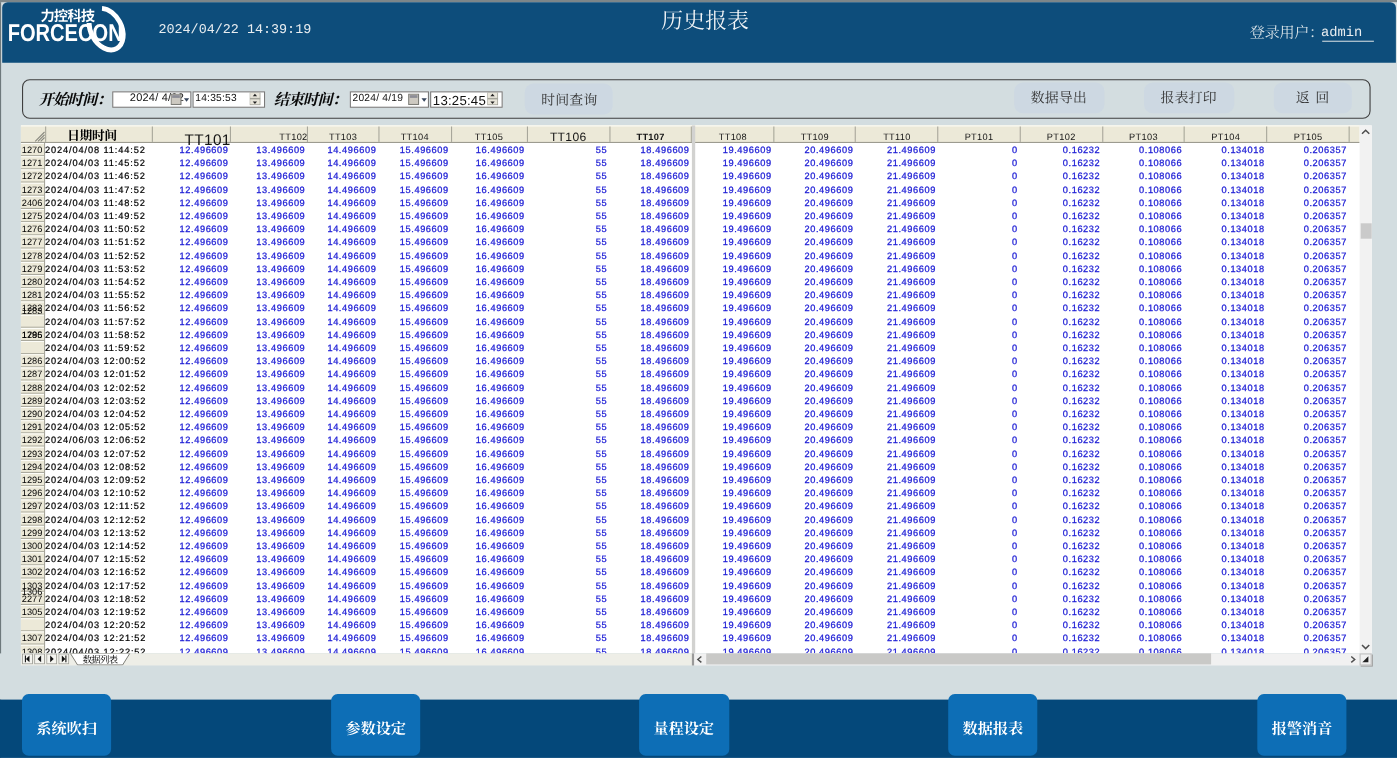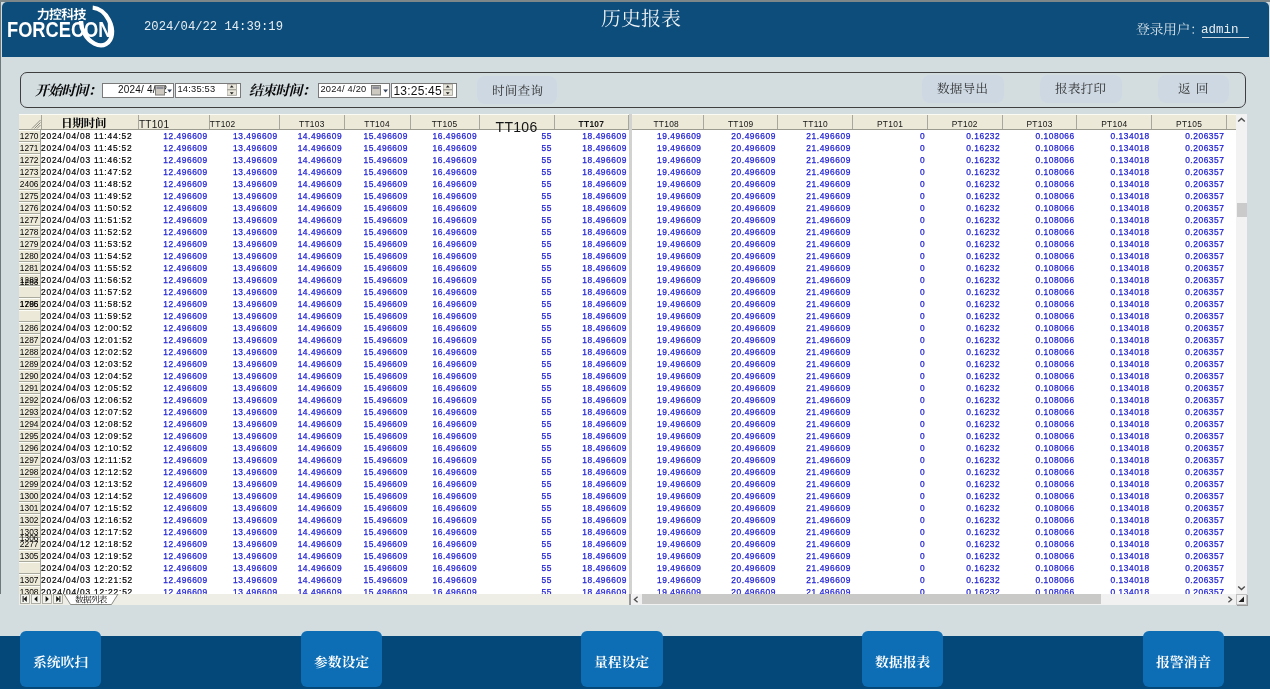--- a/index.html
+++ b/index.html
@@ -114,21 +114,21 @@
   </svg>
 <div class="abs" style="left:174.5px;top:82.5px;width:66px;height:15px;background:#fff;border:1.8px solid #7a7a7a"></div>
 <div class="abs" style="left:177.5px;top:84px;font-size:9.3px;color:#111;letter-spacing:0.2px">14:35:53</div>
 <svg class="abs" style="left:227px;top:84.2px" width="10" height="11.6">
     <rect x="0" y="0" width="9.5" height="5.4" fill="#e8e5da" stroke="#9a9a90" stroke-width="0.8"></rect>
     <rect x="0" y="5.9" width="9.5" height="5.4" fill="#e8e5da" stroke="#9a9a90" stroke-width="0.8"></rect>
     <path d="M2.8 3.6 L4.75 1.2 L6.7 3.6 Z" fill="#222"></path>
     <path d="M2.8 8.2 L6.7 8.2 L4.75 10.6 Z" fill="#222"></path>
   </svg>
 <div class="abs" style="left:318px;top:82.5px;width:72px;height:15px;background:#fff;border:1.8px solid #7a7a7a"></div>
-<div class="abs" style="left:320.5px;top:84px;font-size:9.3px;color:#111;letter-spacing:0.2px">2024/ 4/20</div>
+<div class="abs" style="left:320.5px;top:84px;font-size:9.3px;color:#111;letter-spacing:0.2px">2024/ 4/19</div>
 <svg class="abs" style="left:371px;top:84.5px" width="18" height="11">
     <rect x="0.5" y="0.5" width="9" height="9.5" fill="#cdc9c1" stroke="#7d7d78" stroke-width="1"></rect>
     <rect x="1.5" y="1.5" width="7" height="2.5" fill="#8d8d96"></rect>
     <path d="M12.2 4.4 L17 4.4 L14.6 7.4 Z" fill="#36455c"></path>
   </svg>
 <div class="abs" style="left:390.5px;top:82.5px;width:66px;height:15px;background:#fff;border:1.8px solid #7a7a7a"></div>
 <div class="abs" style="left:393.5px;top:84px;font-size:12px;color:#111;letter-spacing:0.2px">13:25:45</div>
 <svg class="abs" style="left:443px;top:84.2px" width="10" height="11.6">
     <rect x="0" y="0" width="9.5" height="5.4" fill="#e8e5da" stroke="#9a9a90" stroke-width="0.8"></rect>
     <rect x="0" y="5.9" width="9.5" height="5.4" fill="#e8e5da" stroke="#9a9a90" stroke-width="0.8"></rect>
@@ -192,26 +192,26 @@
     <path d="M1 9.5 L9.5 1 M3.5 9.5 L9.5 3.5 M6 9.5 L9.5 6" stroke="#8a8a80" stroke-width="1" fill="none"></path>
   </svg>
 <svg style="position:absolute;left:60.5px;top:116.9px;overflow:visible" width="60" height="14">
     <g fill="#000" transform="translate(0,10.21)">
       <use href="#gb65e5" transform="translate(0.00,0) scale(0.01160)"></use>
       <use href="#gb671f" transform="translate(11.30,0) scale(0.01160)"></use>
       <use href="#gb65f6" transform="translate(22.60,0) scale(0.01160)"></use>
       <use href="#gb95f4" transform="translate(33.90,0) scale(0.01160)"></use>
     </g>
   </svg>
-<div class="abs" style="left:138.9px;top:118.5px;width:70.9px;text-align:left;font-size:10px;color:#141414;letter-spacing:0.3px">TT101</div>
-<div class="abs" style="left:209.8px;top:118.5px;width:69.8px;text-align:left;font-size:8.4px;color:#141414;letter-spacing:0.3px">TT102</div>
+<div class="abs" style="left:138.9px;top:118.5px;width:70.9px;text-align:right;font-size:14px;color:#141414;letter-spacing:0.3px">TT101</div>
+<div class="abs" style="left:209.8px;top:118.5px;width:69.8px;text-align:right;font-size:8.4px;color:#141414;letter-spacing:0.3px">TT102</div>
 <div class="abs" style="left:279.6px;top:118.5px;width:64.6px;text-align:center;font-size:8.4px;color:#141414;letter-spacing:0.3px">TT103</div>
 <div class="abs" style="left:344.2px;top:118.5px;width:65.8px;text-align:center;font-size:8.4px;color:#141414;letter-spacing:0.3px">TT104</div>
 <div class="abs" style="left:410px;top:118.5px;width:69.1px;text-align:center;font-size:8.4px;color:#141414;letter-spacing:0.3px">TT105</div>
-<div class="abs" style="left:479.1px;top:118.5px;width:74.9px;text-align:center;font-size:14px;color:#141414;letter-spacing:0.3px">TT106</div>
+<div class="abs" style="left:479.1px;top:118.5px;width:74.9px;text-align:center;font-size:11px;color:#141414;letter-spacing:0.3px">TT106</div>
 <div class="abs" style="left:554px;top:118.5px;width:74.9px;text-align:center;font-size:8.4px;color:#141414;letter-spacing:0.3px;font-weight:bold">TT107</div>
 <div class="abs" style="left:628.9px;top:118.5px;width:74.7px;text-align:center;font-size:8.4px;color:#141414;letter-spacing:0.3px">TT108</div>
 <div class="abs" style="left:703.6px;top:118.5px;width:74.3px;text-align:center;font-size:8.4px;color:#141414;letter-spacing:0.3px">TT109</div>
 <div class="abs" style="left:777.9px;top:118.5px;width:75px;text-align:center;font-size:8.4px;color:#141414;letter-spacing:0.3px">TT110</div>
 <div class="abs" style="left:852.9px;top:118.5px;width:74.3px;text-align:center;font-size:8.4px;color:#141414;letter-spacing:0.3px">PT101</div>
 <div class="abs" style="left:927.2px;top:118.5px;width:75.1px;text-align:center;font-size:8.4px;color:#141414;letter-spacing:0.3px">PT102</div>
 <div class="abs" style="left:1002.3px;top:118.5px;width:74.5px;text-align:center;font-size:8.4px;color:#141414;letter-spacing:0.3px">PT103</div>
 <div class="abs" style="left:1076.8px;top:118.5px;width:75px;text-align:center;font-size:8.4px;color:#141414;letter-spacing:0.3px">PT104</div>
 <div class="abs" style="left:1151.8px;top:118.5px;width:74.7px;text-align:center;font-size:8.4px;color:#141414;letter-spacing:0.3px">PT105</div>
 <div class="abs" style="left:18.5px;top:130px;width:21px;height:12px;background:#ece9d8;border-bottom:1px solid #aaa99d;box-shadow:inset 0 1px 0 #fdfdf8"></div>
@@ -896,21 +896,21 @@
     <span class="c9 val">20.496609</span>
     <span class="c10 val">21.496609</span>
     <span class="c11 val">0</span>
     <span class="c12 val">0.16232</span>
     <span class="c13 val">0.108066</span>
     <span class="c14 val">0.134018</span>
     <span class="c15 val">0.206357</span>
   </div>
 <div class="rn" style="top:538px">2277</div>
 <div class="row" style="top:538px">
-    <span class="dt">2024/04/12 12:18:52</span>
+    <span class="dt">2024/04/03 12:18:52</span>
     <span class="c1 val">12.496609</span>
     <span class="c2 val">13.496609</span>
     <span class="c3 val">14.496609</span>
     <span class="c4 val">15.496609</span>
     <span class="c5 val">16.496609</span>
     <span class="c6 val">55</span>
     <span class="c7 val">18.496609</span>
     <span class="c8 val">19.496609</span>
     <span class="c9 val">20.496609</span>
     <span class="c10 val">21.496609</span>

